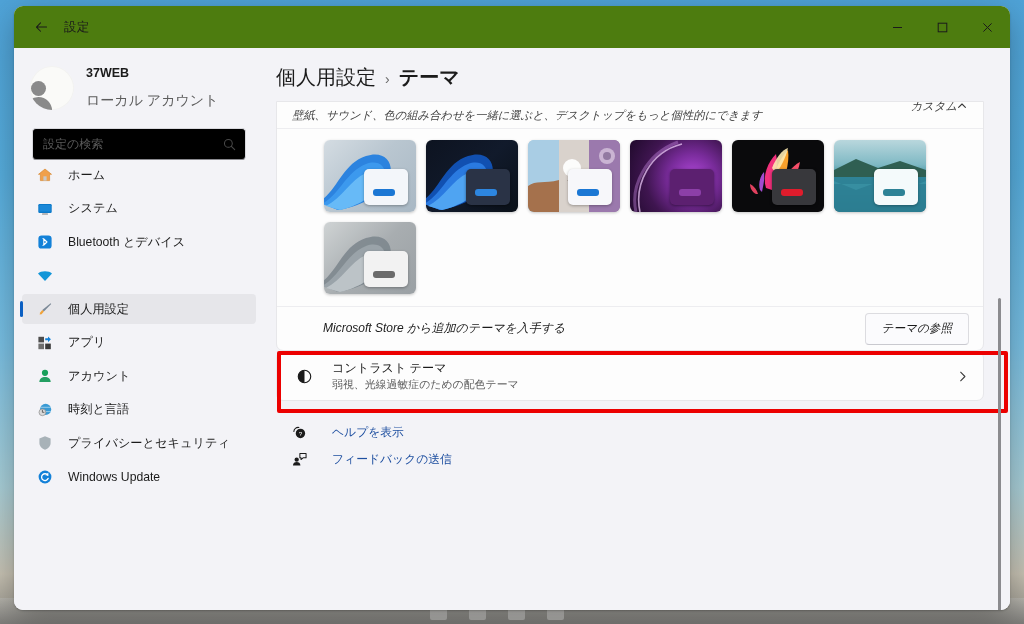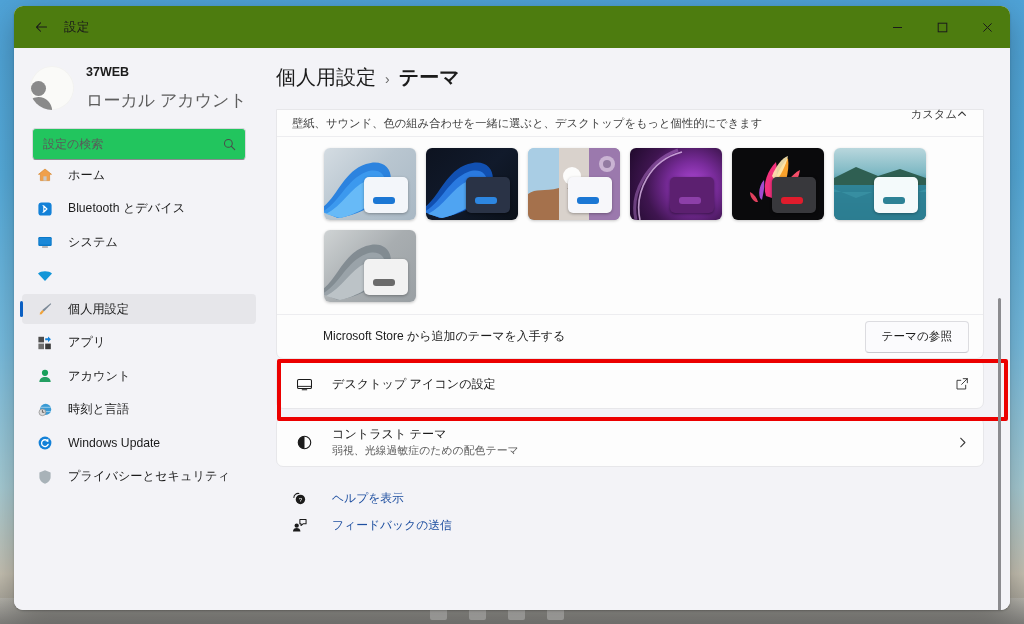--- a/index.html
+++ b/index.html
@@ -89,26 +89,26 @@
     width: 44px; height: 44px; border-radius: 50%;
     background: #fafaf8;
     display:flex; align-items:flex-end; justify-content:center;
     overflow:hidden; flex:none;
     box-shadow: inset 0 0 0 1px rgba(0,0,0,.03);
   }
   #avatar .head { width: 15px; height: 15px; border-radius: 50%; background:#8a8a8a; position:relative; top:-14px;}
   #avatar .body { width: 27px; height: 14px; border-radius: 14px 14px 0 0; background:#8a8a8a; position:relative; left:-21px; top:1px;}
   #account-text { margin-left: 12px; line-height: 1.25; }
   #account-name { font-size: 12.5px; font-weight: bold; color: #1b1b1b; }
-  #account-type { font-size: 17px; color: #5d5d5d; margin-top: 10px; }
+  #account-type { font-size: 14px; color: #5d5d5d; margin-top: 10px; }
 
   #search-wrap {
     margin: 10px 16px 0 18px;
     height: 30px;
-    background: #22c55e;
+    background: #000000;
     border: 1px solid #d8d8dd;
     border-bottom-color: #8a8a8f;
     border-radius: 4px;
     display: flex; align-items: center;
     cursor: text;
   }
   #search-input-text {
     flex: 1 1 auto; font-size: 12px; color: #5a5a5a;
     margin-left: 10px; user-select: none;
   }
@@ -154,23 +154,24 @@
   }
 
   .card {
     background: #fdfdfd;
     border: 1px solid #e7e7ea;
     border-radius: 7px;
   }
 
   
   #theme-card {
-    margin-top: 8px;
+    margin-top: 0;
     border-top-left-radius: 0; border-top-right-radius: 0;
     position: relative;
+    font-style: italic;
   }
   #theme-card-top {
     display: flex; align-items: center; justify-content: space-between;
     padding: 0 16px 0 15px; height: 26px;
     border-bottom: 1px solid #ededf0;
   }
   #theme-desc { font-size: 11.3px; color: #414141; white-space: nowrap; }
   #theme-custom { display: flex; align-items: center; color:#3a3a3a;
     font-size: 11.3px; position: relative; top: -9px; }
   #theme-grid {
@@ -321,36 +322,36 @@
                 <path d="M8 2 L14.5 7.3 H12.6 V13.6 H3.4 V7.3 H1.5 Z" fill="#f0a04b" stroke="#d88a33" stroke-width=".7" stroke-linejoin="round"></path>
                 <rect x="6.4" y="9.3" width="3.2" height="4.3" fill="#c8c8c8"></rect>
               </svg>
             </span>
             <span class="nav-label">ホーム</span>
           </div>
 
           <div class="nav-item">
             <span class="nav-ico">
               <svg width="16" height="16" viewBox="0 0 16 16">
-                <rect x="1.4" y="1.4" width="13.2" height="13.2" rx="3.2" fill="#1381d8"></rect>
-                <path d="M6 4.6 L10 8 L6.8 11 V5 L10 8 L6 11.4" fill="none" stroke="#fff" stroke-width="1.05" stroke-linejoin="round" stroke-linecap="round"></path>
-              </svg>
-            </span>
-            <span class="nav-label">Bluetooth とデバイス</span>
-          </div>
-
-          <div class="nav-item">
-            <span class="nav-ico">
-              <svg width="16" height="16" viewBox="0 0 16 16">
                 <rect x="1.3" y="3" width="13.4" height="9" rx="1.2" fill="#0a78c8"></rect>
                 <rect x="2.3" y="4" width="11.4" height="6.6" fill="#1a88d8"></rect>
                 <rect x="5" y="12.4" width="6" height="1.1" rx=".5" fill="#7a7a7a"></rect>
               </svg>
             </span>
             <span class="nav-label">システム</span>
+          </div>
+
+          <div class="nav-item">
+            <span class="nav-ico">
+              <svg width="16" height="16" viewBox="0 0 16 16">
+                <rect x="1.4" y="1.4" width="13.2" height="13.2" rx="3.2" fill="#1381d8"></rect>
+                <path d="M6 4.6 L10 8 L6.8 11 V5 L10 8 L6 11.4" fill="none" stroke="#fff" stroke-width="1.05" stroke-linejoin="round" stroke-linecap="round"></path>
+              </svg>
+            </span>
+            <span class="nav-label">Bluetooth とデバイス</span>
           </div>
 
           <div class="nav-item">
             <span class="nav-ico">
               <svg width="16" height="16" viewBox="0 0 16 16">
                 <path d="M1 5.5 C4 2.6 12 2.6 15 5.5 L8 13 Z" fill="#1296d8"></path>
               </svg>
             </span>
           </div>
 
@@ -396,35 +397,35 @@
               </svg>
             </span>
             <span class="nav-label">時刻と言語</span>
           </div>
 
 
 
           <div class="nav-item">
             <span class="nav-ico">
               <svg width="16" height="16" viewBox="0 0 16 16">
+                <path d="M8 1.3 L13.6 3.5 V8 C13.6 11.4 11 13.6 8 14.7 C5 13.6 2.4 11.4 2.4 8 V3.5 Z" fill="#a8b2b8"></path>
+              </svg>
+            </span>
+            <span class="nav-label">プライバシーとセキュリティ</span>
+          </div>
+
+          <div class="nav-item">
+            <span class="nav-ico">
+              <svg width="16" height="16" viewBox="0 0 16 16">
                 <circle cx="8" cy="8" r="6.4" fill="#1381d8"></circle>
                 <path d="M10.8 6.2 A3.4 3.4 0 1 0 11.2 9.3" fill="none" stroke="#fff" stroke-width="1.3" stroke-linecap="round"></path>
                 <path d="M11.4 3.4 L11.3 6.5 L8.3 6.3 Z" fill="#fff"></path>
               </svg>
             </span>
             <span class="nav-label">Windows Update</span>
-          </div>
-
-          <div class="nav-item">
-            <span class="nav-ico">
-              <svg width="16" height="16" viewBox="0 0 16 16">
-                <path d="M8 1.3 L13.6 3.5 V8 C13.6 11.4 11 13.6 8 14.7 C5 13.6 2.4 11.4 2.4 8 V3.5 Z" fill="#a8b2b8"></path>
-              </svg>
-            </span>
-            <span class="nav-label">プライバシーとセキュリティ</span>
           </div>
 
         </div>
       </div>
 
       <div id="content-col">
 
         <div id="page-header">
           <div id="breadcrumb">
             <span class="crumb-parent">個人用設定</span>
@@ -537,39 +538,20 @@
 
             <div id="store-row">
               <div id="store-text">Microsoft Store から追加のテーマを入手する</div>
               <div id="browse-btn">テーマの参照</div>
             </div>
           </div>
 
 
           <div id="annot-wrap">
 
-            <div class="setting-row">
-              <span class="row-ico">
-                <svg width="17" height="17" viewBox="0 0 18 18">
-                  <rect x="1.6" y="3.6" width="14.8" height="9.6" rx="1.4" fill="none" stroke="currentColor" stroke-width="1.1"></rect>
-                  <path d="M1.6 11 H16.4" stroke="currentColor" stroke-width="1"></path>
-                  <path d="M6.6 14.6 H11.4" stroke="currentColor" stroke-width="1.1" stroke-linecap="round"></path>
-                </svg>
-              </span>
-              <div class="row-text">
-                <div class="row-title">デスクトップ アイコンの設定</div>
-              </div>
-              <span class="row-trailing">
-                <svg width="14" height="14" viewBox="0 0 16 16">
-                  <path d="M9.4 1.9 H14.1 V6.6" fill="none" stroke="currentColor" stroke-width="1.1" stroke-linecap="round" stroke-linejoin="round"></path>
-                  <path d="M14.1 1.9 L7.6 8.4" fill="none" stroke="currentColor" stroke-width="1.1" stroke-linecap="round"></path>
-                  <path d="M12.2 9.4 V13.7 H2.3 V3.8 H6.6" fill="none" stroke="currentColor" stroke-width="1.1" stroke-linecap="round" stroke-linejoin="round"></path>
-                </svg>
-              </span>
-            </div>
 
             <div id="annotation"></div>
 
             <div class="setting-row">
               <span class="row-ico">
                 <svg width="17" height="17" viewBox="0 0 18 18">
                   <circle cx="9" cy="9" r="6.6" fill="none" stroke="currentColor" stroke-width="1.2"></circle>
                   <path d="M9 2.4 A6.6 6.6 0 0 0 9 15.6 Z" fill="currentColor"></path>
                 </svg>
               </span>

